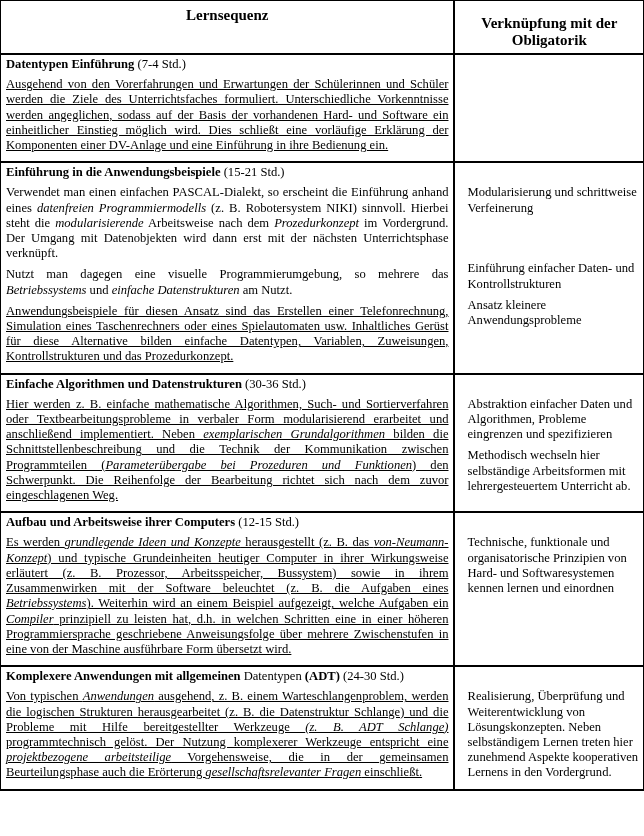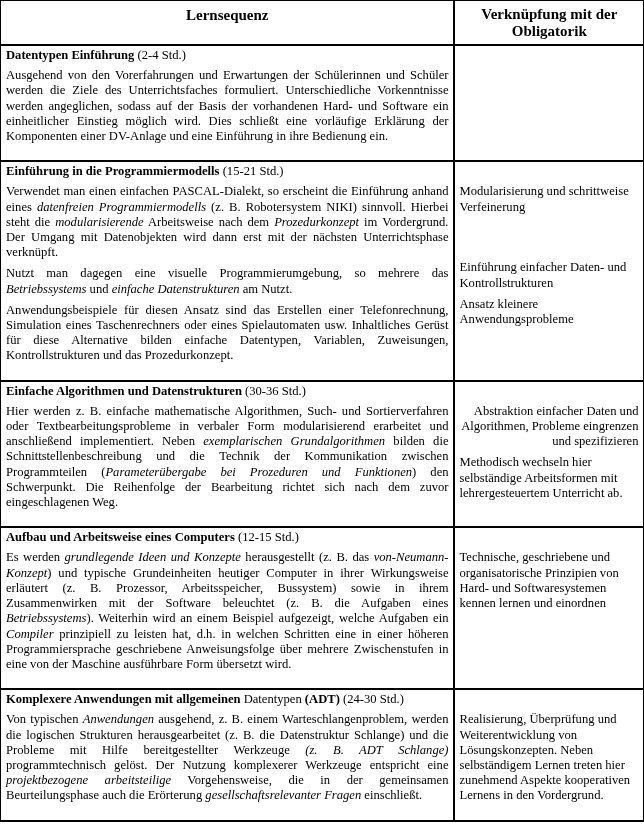--- a/index.html
+++ b/index.html
@@ -18,96 +18,96 @@
   table.seq th, table.seq td {
     vertical-align: top;
     padding: 0 4px 0 5px;
     text-align: justify;
   }
   table.seq th {
     font-weight: bold;
     text-align: center;
     font-size: 15px;
     line-height: 17px;
-    padding-top: 5px;
+    padding-top: 14px;
     padding-bottom: 4px;
     border-top: 1px solid #000;
     border-bottom: 2px solid #000;
   }
   table.seq th.h1 { border-left: 1px solid #000; border-right: 2px solid #000; vertical-align: top; padding-top: 6px; }
   table.seq th.h2 { border-right: 1px solid #000; }
   tr.sec td { border-bottom: 2px solid #000; }
   tr.sec:last-child td { border-bottom: 2px solid #000; }
   td.left { border-left: 1px solid #000; border-right: 2px solid #000; }
   td.right { border-right: 2px solid #000; text-align: left; }
   .title { margin: 2px 0 5px 0; }
   .title b { font-weight: bold; }
   .para { margin: 0 0 6px 0; }
-  .para:last-child { margin-bottom: 16px; }
-  .rpara { margin: 0 0 6px 0; text-align: left; }
+  .para:last-child { margin-bottom: 8px; text-decoration: underline; }
+  .rpara { margin: 0 0 6px 8px; text-align: left; }
   i { font-style: italic; }
 </style>
 </head>
 <body>
 
 <div class="page">
   <table class="seq">
     <colgroup>
         <col class="c1">
         <col class="c2">
       </colgroup>
     <thead>
       <tr>
         <th class="h1">Lernsequenz</th>
         <th class="h2">Verknüpfung mit der Obligatorik</th>
       </tr>
     </thead>
     <tbody id="tbody">
         <tr class="sec">
           <td class="left">
-            <div class="title"><b>Datentypen Einführung</b><span> (2-4 Std.)</span></div>
+            <div class="title"><b>Datentypen Einführung</b><span> (7-4 Std.)</span></div>
             <div class="para"><span>Ausgehend von den Vorerfahrungen und Erwartungen der Schülerinnen und Schüler werden die Ziele des Unterrichtsfaches formuliert. Unterschiedliche Vorkenntnisse werden angeglichen, sodass auf der Basis der vorhandenen Hard- und Software ein einheitlicher Einstieg möglich wird. Dies schließt eine vorläufige Erklärung der Komponenten einer DV-Anlage und eine Einführung in ihre Bedienung ein.</span></div>
           </td>
           <td class="right">
             <div class="title">&nbsp;</div>
           </td>
         </tr>
         <tr class="sec">
           <td class="left">
-            <div class="title"><b>Einführung in die Programmiermodells</b><span> (15-21 Std.)</span></div>
+            <div class="title"><b>Einführung in die Anwendungsbeispiele</b><span> (15-21 Std.)</span></div>
             <div class="para"><span>Verwendet man einen einfachen PASCAL-Dialekt, so erscheint die Einführung anhand eines </span><i>datenfreien Programmiermodells</i><span> (z. B. Robotersystem NIKI) sinnvoll. Hierbei steht die </span><i>modularisierende</i><span> Arbeitsweise nach dem </span><i>Prozedurkonzept</i><span> im Vordergrund. Der Umgang mit Datenobjekten wird dann erst mit der nächsten Unterrichtsphase verknüpft.</span></div>
             <div class="para"><span>Nutzt man dagegen eine visuelle Programmierumgebung, so mehrere das </span><i>Betriebssystems</i><span> und </span><i>einfache Datenstrukturen</i><span> am Nutzt.</span></div>
             <div class="para"><span>Anwendungsbeispiele für diesen Ansatz sind das Erstellen einer Telefonrechnung, Simulation eines Taschenrechners oder eines Spielautomaten usw. Inhaltliches Gerüst für diese Alternative bilden einfache Datentypen, Variablen, Zuweisungen, Kontrollstrukturen und das Prozedurkonzept.</span></div>
           </td>
           <td class="right">
             <div class="title">&nbsp;</div>
             <div class="rpara">Modularisierung und schrittweise Verfeinerung</div>
             <div class="rpara" style="margin-top: 45.6094px;">Einführung einfacher Daten- und Kontrollstrukturen</div>
             <div class="rpara">Ansatz kleinere Anwendungsprobleme</div>
           </td>
         </tr>
         <tr class="sec">
           <td class="left">
             <div class="title"><b>Einfache Algorithmen und Datenstrukturen</b><span> (30-36 Std.)</span></div>
             <div class="para"><span>Hier werden z. B. einfache mathematische Algorithmen, Such- und Sortierverfahren oder Textbearbeitungsprobleme in verbaler Form modularisierend erarbeitet und anschließend implementiert. Neben </span><i>exemplarischen Grundalgorithmen</i><span> bilden die Schnittstellenbeschreibung und die Technik der Kommunikation zwischen Programmteilen (</span><i>Parameterübergabe bei Prozeduren und Funktionen</i><span>) den Schwerpunkt. Die Reihenfolge der Bearbeitung richtet sich nach dem zuvor eingeschlagenen Weg.</span></div>
           </td>
           <td class="right">
             <div class="title">&nbsp;</div>
-            <div class="rpara" style="margin-top: 0px; text-align: right;">Abstraktion einfacher Daten und Algorithmen, Probleme eingrenzen und spezifizieren</div>
+            <div class="rpara" style="margin-top: 0px;">Abstraktion einfacher Daten und Algorithmen, Probleme eingrenzen und spezifizieren</div>
             <div class="rpara">Methodisch wechseln hier selbständige Arbeitsformen mit lehrergesteuertem Unterricht ab.</div>
           </td>
         </tr>
         <tr class="sec">
           <td class="left">
-            <div class="title"><b>Aufbau und Arbeitsweise eines Computers</b><span> (12-15 Std.)</span></div>
+            <div class="title"><b>Aufbau und Arbeitsweise ihrer Computers</b><span> (12-15 Std.)</span></div>
             <div class="para"><span>Es werden </span><i>grundlegende Ideen und Konzepte</i><span> herausgestellt (z. B. das </span><i>von-Neumann-Konzept</i><span>) und typische Grundeinheiten heutiger Computer in ihrer Wirkungsweise erläutert (z. B. Prozessor, Arbeitsspeicher, Bussystem) sowie in ihrem Zusammenwirken mit der Software beleuchtet (z. B. die Aufgaben eines </span><i>Betriebssystems</i><span>). Weiterhin wird an einem Beispiel aufgezeigt, welche Aufgaben ein </span><i>Compiler</i><span> prinzipiell zu leisten hat, d.h. in welchen Schritten eine in einer höheren Programmiersprache geschriebene Anweisungsfolge über mehrere Zwischenstufen in eine von der Maschine ausführbare Form übersetzt wird.</span></div>
           </td>
           <td class="right">
             <div class="title">&nbsp;</div>
-            <div class="rpara">Technische, geschriebene und organisatorische Prinzipien von Hard- und Softwaresystemen kennen lernen und einordnen</div>
+            <div class="rpara">Technische, funktionale und organisatorische Prinzipien von Hard- und Softwaresystemen kennen lernen und einordnen</div>
           </td>
         </tr>
         <tr class="sec">
           <td class="left">
             <div class="title"><b>Komplexere Anwendungen mit allgemeinen</b><span> Datentypen </span><b>(ADT)</b><span> (24-30 Std.)</span></div>
             <div class="para"><span>Von typischen </span><i>Anwendungen</i><span> ausgehend, z. B. einem Warteschlangenproblem, werden die logischen Strukturen herausgearbeitet (z. B. die Datenstruktur Schlange) und die Probleme mit Hilfe bereitgestellter Werkzeuge </span><i>(z. B. ADT Schlange)</i><span> programmtechnisch gelöst. Der Nutzung komplexerer Werkzeuge entspricht eine </span><i>projektbezogene arbeitsteilige</i><span> Vorgehensweise, die in der gemeinsamen Beurteilungsphase auch die Erörterung </span><i>gesellschaftsrelevanter Fragen</i><span> einschließt.</span></div>
           </td>
           <td class="right">
             <div class="title">&nbsp;</div>
             <div class="rpara">Realisierung, Überprüfung und Weiterentwicklung von Lösungskonzepten. Neben selbständigem Lernen treten hier zunehmend Aspekte kooperativen Lernens in den Vordergrund.</div>

